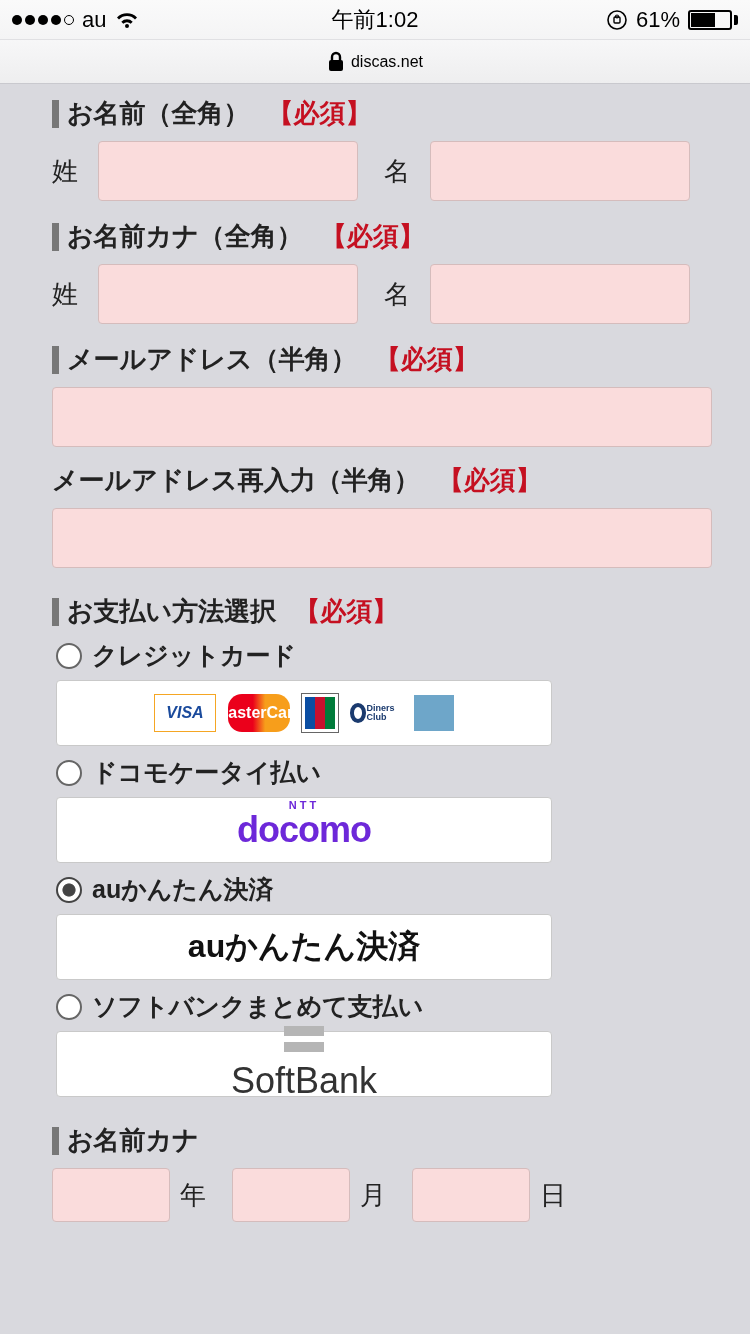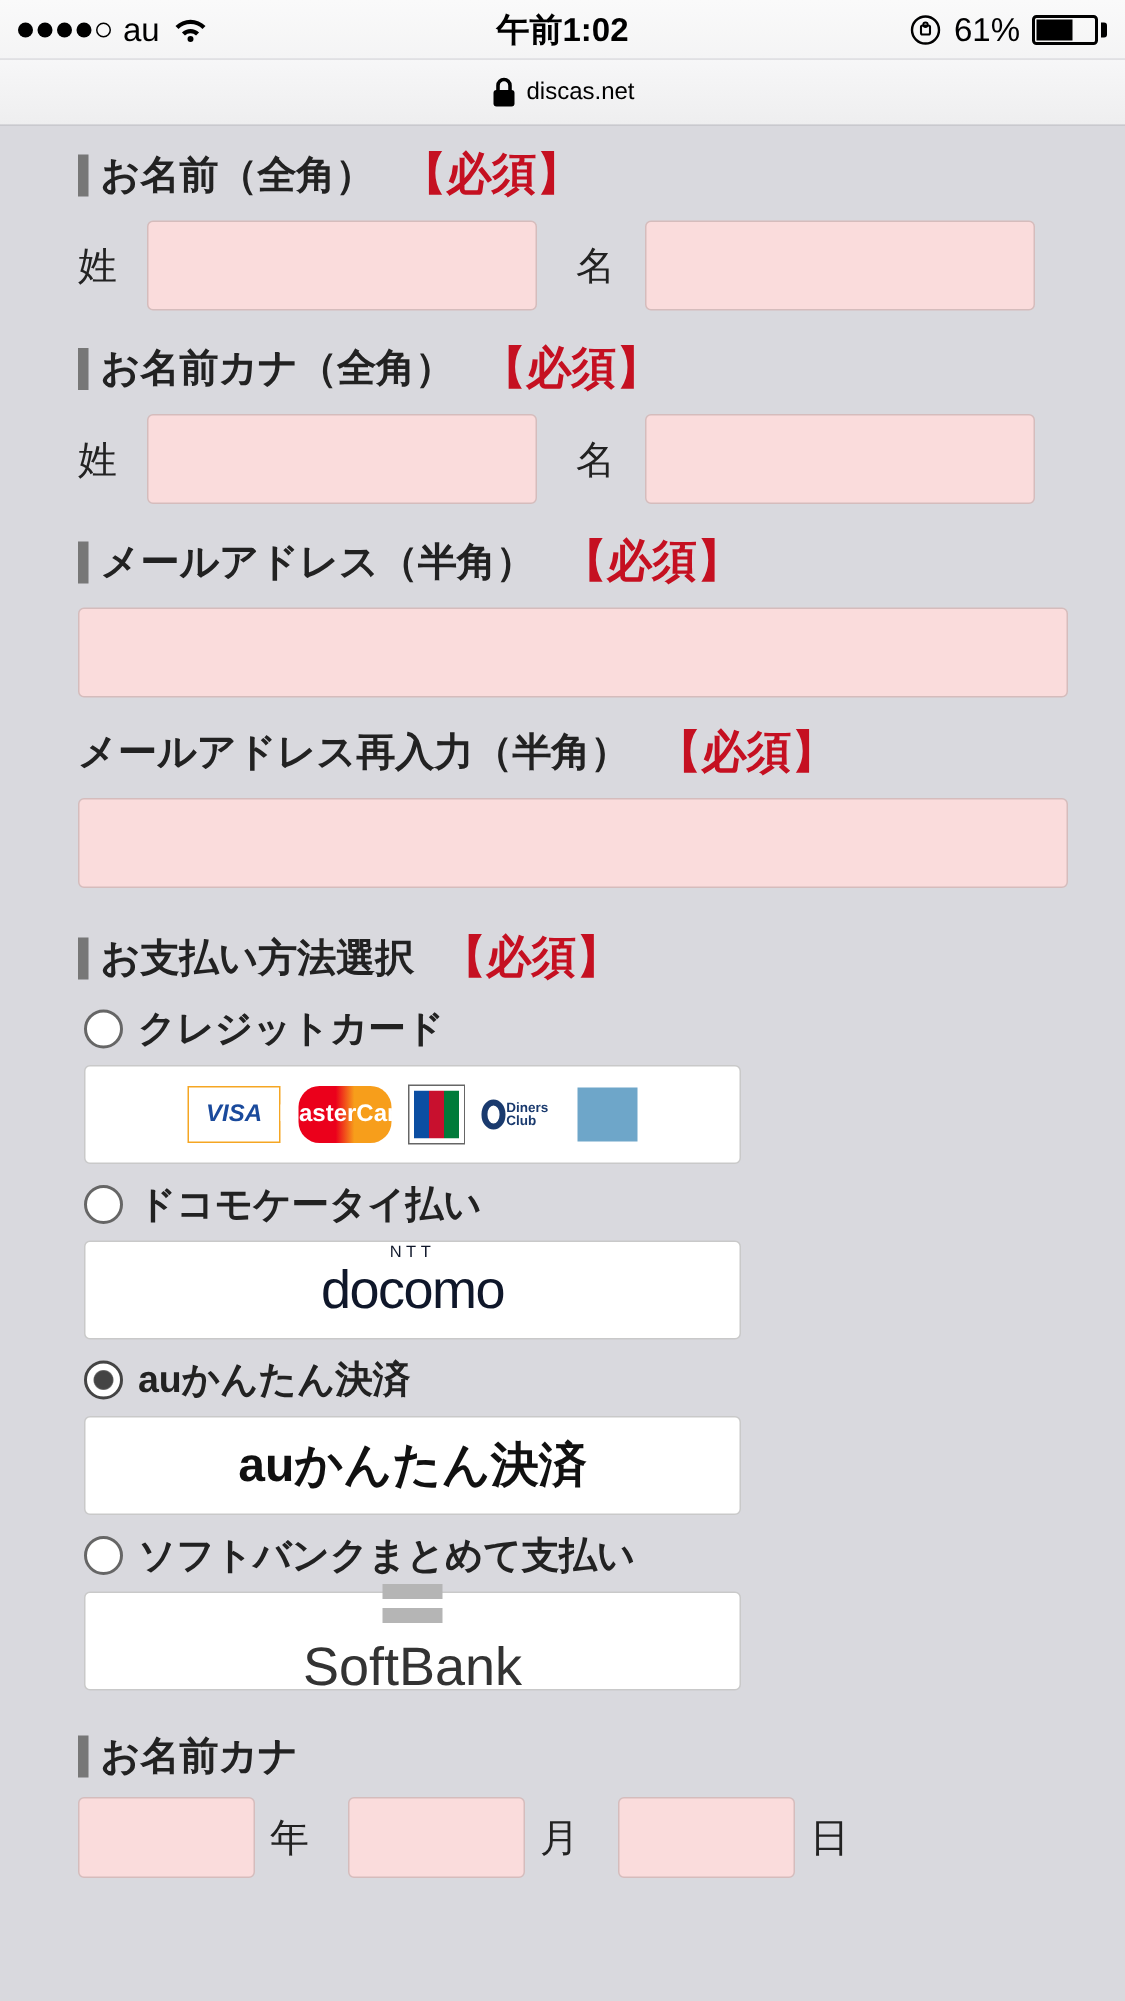--- a/index.html
+++ b/index.html
@@ -16,21 +16,21 @@
     background: linear-gradient(#fafafa,#f4f4f5);
     display: flex;
     align-items: center;
     justify-content: space-between;
     padding: 0 12px;
     font-size: 22px;
     color: #000;
     border-bottom: 1px solid #e0e0e3;
   }
   .sb-left, .sb-center, .sb-right { display: flex; align-items: center; gap: 8px; }
-  .sb-center { font-weight: 700; position: absolute; left: 50%; transform: translateX(-50%);}
+  .sb-center { font-weight: 400; position: absolute; left: 50%; transform: translateX(-50%);}
   .dots { display:flex; gap:3px; }
   .dot { width:10px; height:10px; border-radius:50%; background:#000; }
   .dot.e { background:transparent; border:1px solid #000; }
   .battery { display:flex; align-items:center; gap:2px;}
   .batt-body { width:44px; height:20px; border:2px solid #000; border-radius:3px; position:relative;}
   .batt-fill { position:absolute; left:1px; top:1px; bottom:1px; width:60%; background:#000;}
   .batt-tip { width:4px; height:10px; background:#000; border-radius:0 2px 2px 0;}
   
   .url-bar {
     height: 44px;
@@ -52,21 +52,21 @@
     margin-bottom: 10px;
     color: #222;
   }
   .section-title .bar {
     width: 7px; height: 28px; background:#777; margin-right:8px;
   }
   .req {
     color: #c51021;
     font-weight: 700;
     margin-left: 18px;
-    font-size: 30px;
+    font-size: 26px;
   }
   .name-row {
     display:flex; align-items:center; gap:10px;
     margin-bottom: 18px;
   }
   .name-label { font-size: 26px; color:#222; width:36px; text-align:left;}
   .pink-input {
     background:#fadcdc;
     border:1px solid #d5bcbc;
     border-radius:4px;
@@ -87,34 +87,34 @@
   }
   .radio {
     width:26px; height:26px; border-radius:50%;
     border:2px solid #666; background:#fff;
     display:flex; align-items:center; justify-content:center;
   }
   .radio.sel { border-color:#444; background:radial-gradient(circle,#555 0 40%, #fff 45% 100%); box-shadow:inset 0 0 0 2px #fff;}
   .radio.sel::after{content:""; width:12px;height:12px;border-radius:50%;background:#444;}
   .pay-box {
     background:#fff; border:1px solid #c9c9c9; border-radius:4px;
-    width: 438px; height:66px;
+    width: 496px; height:66px;
     display:flex; align-items:center; justify-content:center;
     gap:12px;
     margin-left:4px; margin-bottom:4px;
   }
   .card-logo { height:38px; display:flex; align-items:center; justify-content:center; font-size:11px; font-weight:700;}
   .visa { width:62px; background:#fff; border:1px solid #f5a623; color:#1a4a9c; font-style:italic; font-size:16px;}
   .visa::after{content:""; display:block;}
   .mc { width:62px; background:linear-gradient(90deg,#eb001b 40%,#f79e1b 60%); color:#fff; border-radius:14px; font-size:16px;}
   .jcb { width:36px; background:linear-gradient(90deg,#0b4ea2 33%,#c8102e 33% 66%,#007b3a 66%); border:3px solid #fff; box-shadow:0 0 0 1px #666; font-size:0;}
   .diners { width:52px; color:#1a3a6e; font-size:9px; display:flex; flex-direction:row; align-items:center; line-height:1;}
   .diners .circ{ width:20px;height:20px;border-radius:50%;border:4px solid #1a3a6e; margin-bottom:1px;}
   .amex { width:40px; height:36px; background:#6ea6c9; }
-  .docomo-logo { color:#0f172a; font-weight:400; font-size:36px; letter-spacing:-1px; position:relative;}
+  .docomo-logo { color:#6d28d9; font-weight:700; font-size:36px; letter-spacing:-1px; position:relative;}
   .docomo-ntt{ position:absolute; top:-10px; left:50%; transform:translateX(-50%); font-size:11px; letter-spacing:3px;}
   .au-logo { font-size:32px; font-weight:900; color:#111;}
   .sb-logo { display:flex; align-items:center; gap:8px; font-size:36px; color:#333;flex-direction:column;}
   .sb-bars{ display:flex; flex-direction:column; gap:6px;}
   .sb-bars span{ width:40px; height:10px; background:#b5b5b5;}
   
   .bd-row { display:flex; align-items:center; gap:10px; margin-top:6px;}
   .bd-input { width:118px; height:54px; }
   .bd-unit { font-size:26px; color:#222; margin-right:16px;}
   svg{display:block;}

